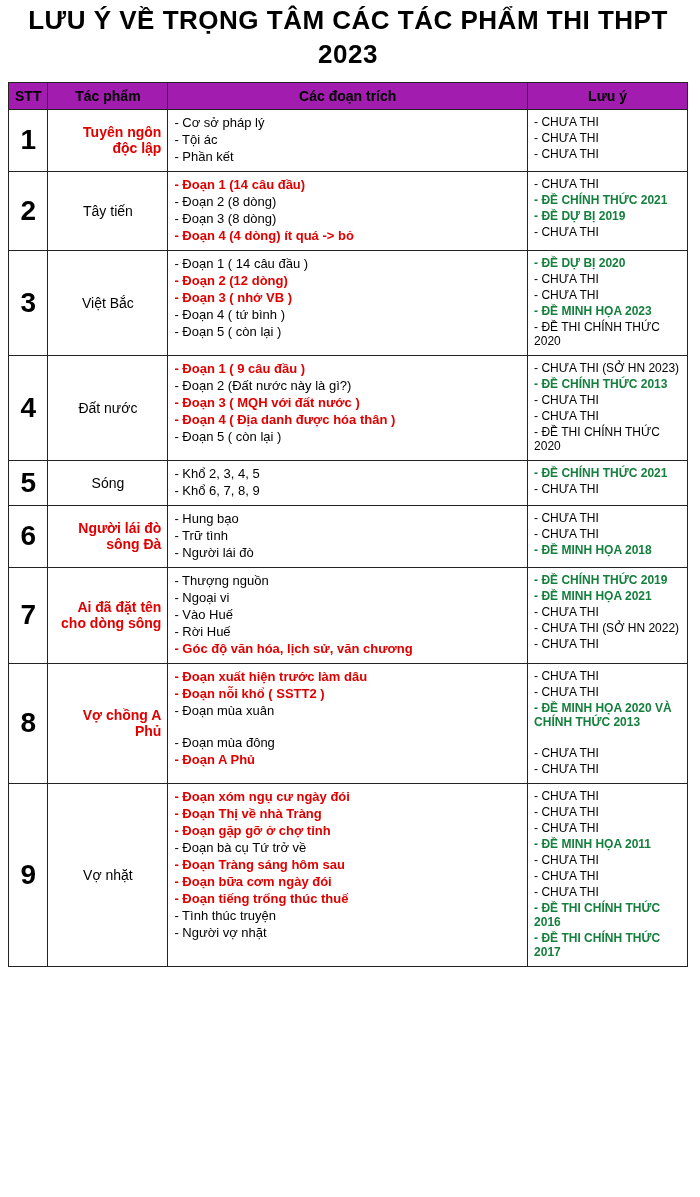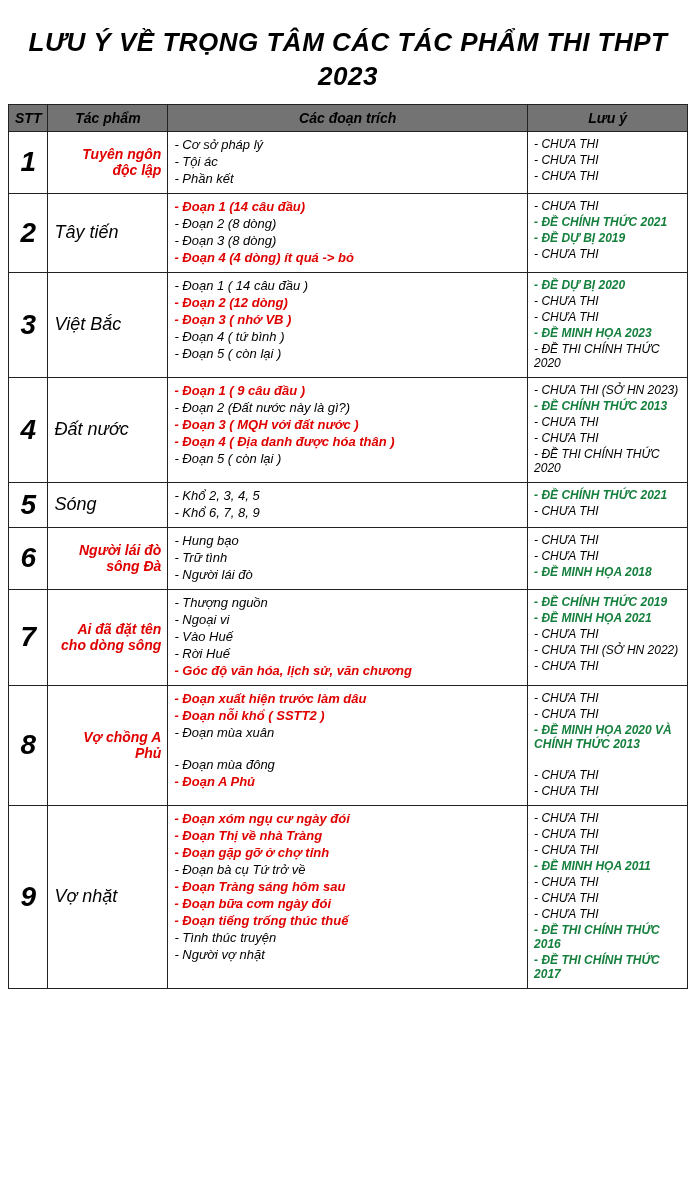--- a/index.html
+++ b/index.html
@@ -4,22 +4,21 @@
   <style>
     * { box-sizing: border-box; margin: 0; padding: 0; }
     body {
       font-family: Arial, sans-serif;
       background: #fff;
       width: 700px;
       min-height: 1197px;
     }
     .page {
       width: 696px;
-      padding: 26px 8px;
-      font-style: italic;
+      padding: 4px 8px;
     }
     .title {
       text-align: center;
       font-size: 26px;
       font-weight: 900;
       line-height: 1.3;
       margin-bottom: 10px;
       letter-spacing: 0.5px;
     }
     table {
@@ -29,35 +28,35 @@
     }
     th, td {
       border: 1.5px solid #222;
       padding: 5px 6px;
       vertical-align: top;
     }
     th {
       text-align: center;
       font-weight: bold;
       font-size: 14px;
-      background: #737373;
+      background: #a21caf;
     }
     .col-stt { width: 38px; text-align: center; vertical-align: middle; }
     .col-tacpham { width: 120px; text-align: center; vertical-align: middle; }
     .col-doan { width: 360px; }
     .col-luuy { width: 160px; }
     .center-cell { text-align: center; vertical-align: middle; }
     .row-num {
       font-size: 28px;
       font-weight: 900;
       text-align: center;
       vertical-align: middle;
     }
     .tacpham-red { color: #e00000; font-weight: bold; font-size: 14px; text-align: right; }
-    .tacpham-normal { font-size: 18px; text-align: left; font-weight: normal; }
+    .tacpham-normal { font-size: 14px; text-align: center; font-weight: normal; }
     .luuy-line { display: block; margin-bottom: 2px; font-size: 12px; }
     .luuy-line-red { display: block; margin-bottom: 2px; font-size: 12px; color: #15803d; font-weight: bold; }
     .doan-line { display: block; margin-bottom: 2px; }
     .doan-line-red { display: block; margin-bottom: 2px; color: #e00000; font-weight: bold; }
   </style>
 </head>
 <body>
 
 <div class="page">
   <div class="title">LƯU Ý VỀ TRỌNG TÂM CÁC TÁC PHẨM THI THPT 2023</div>

